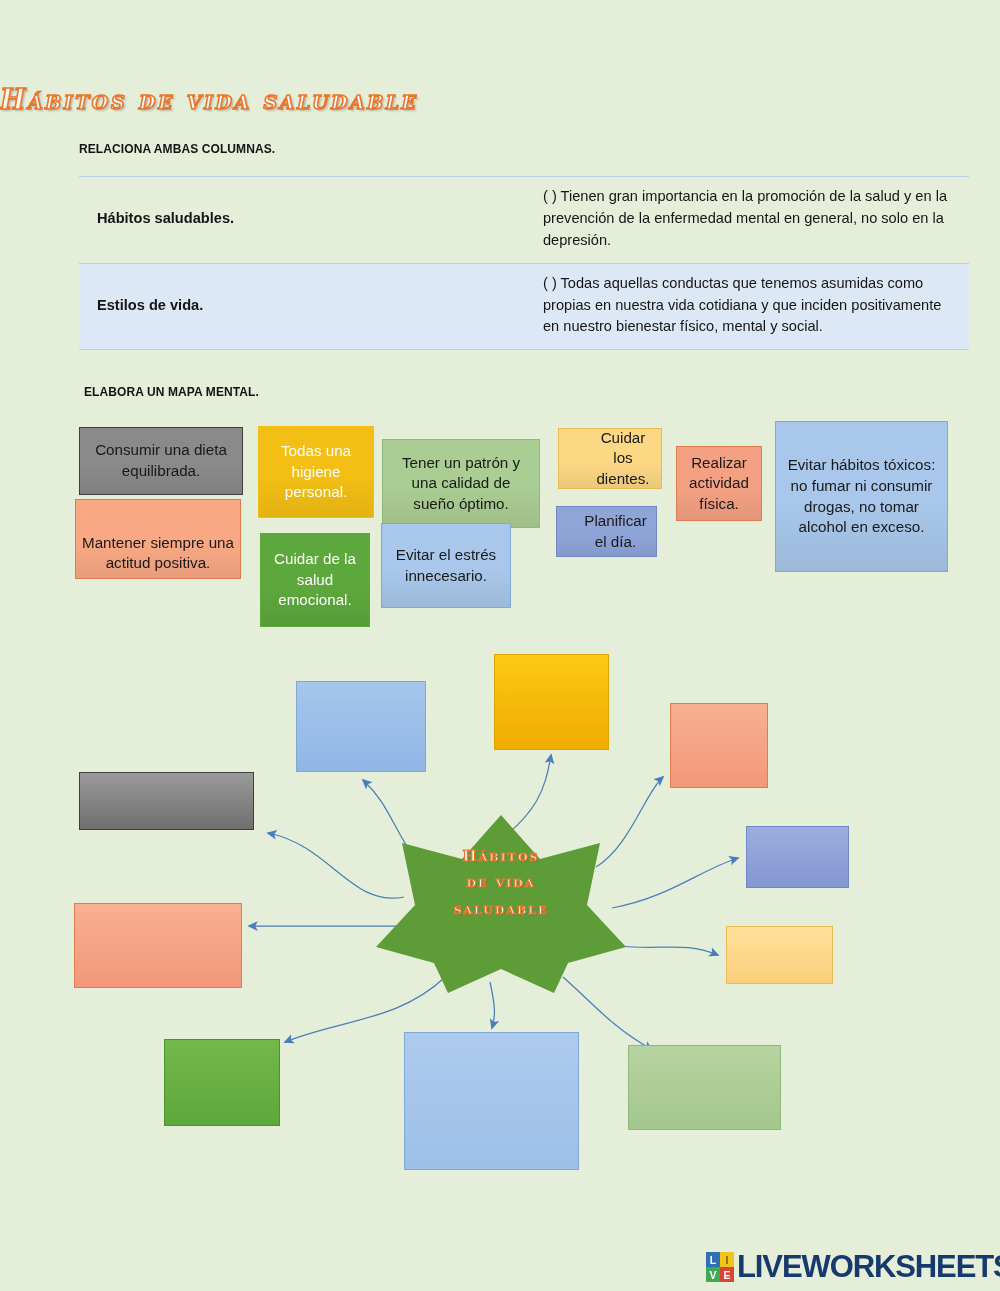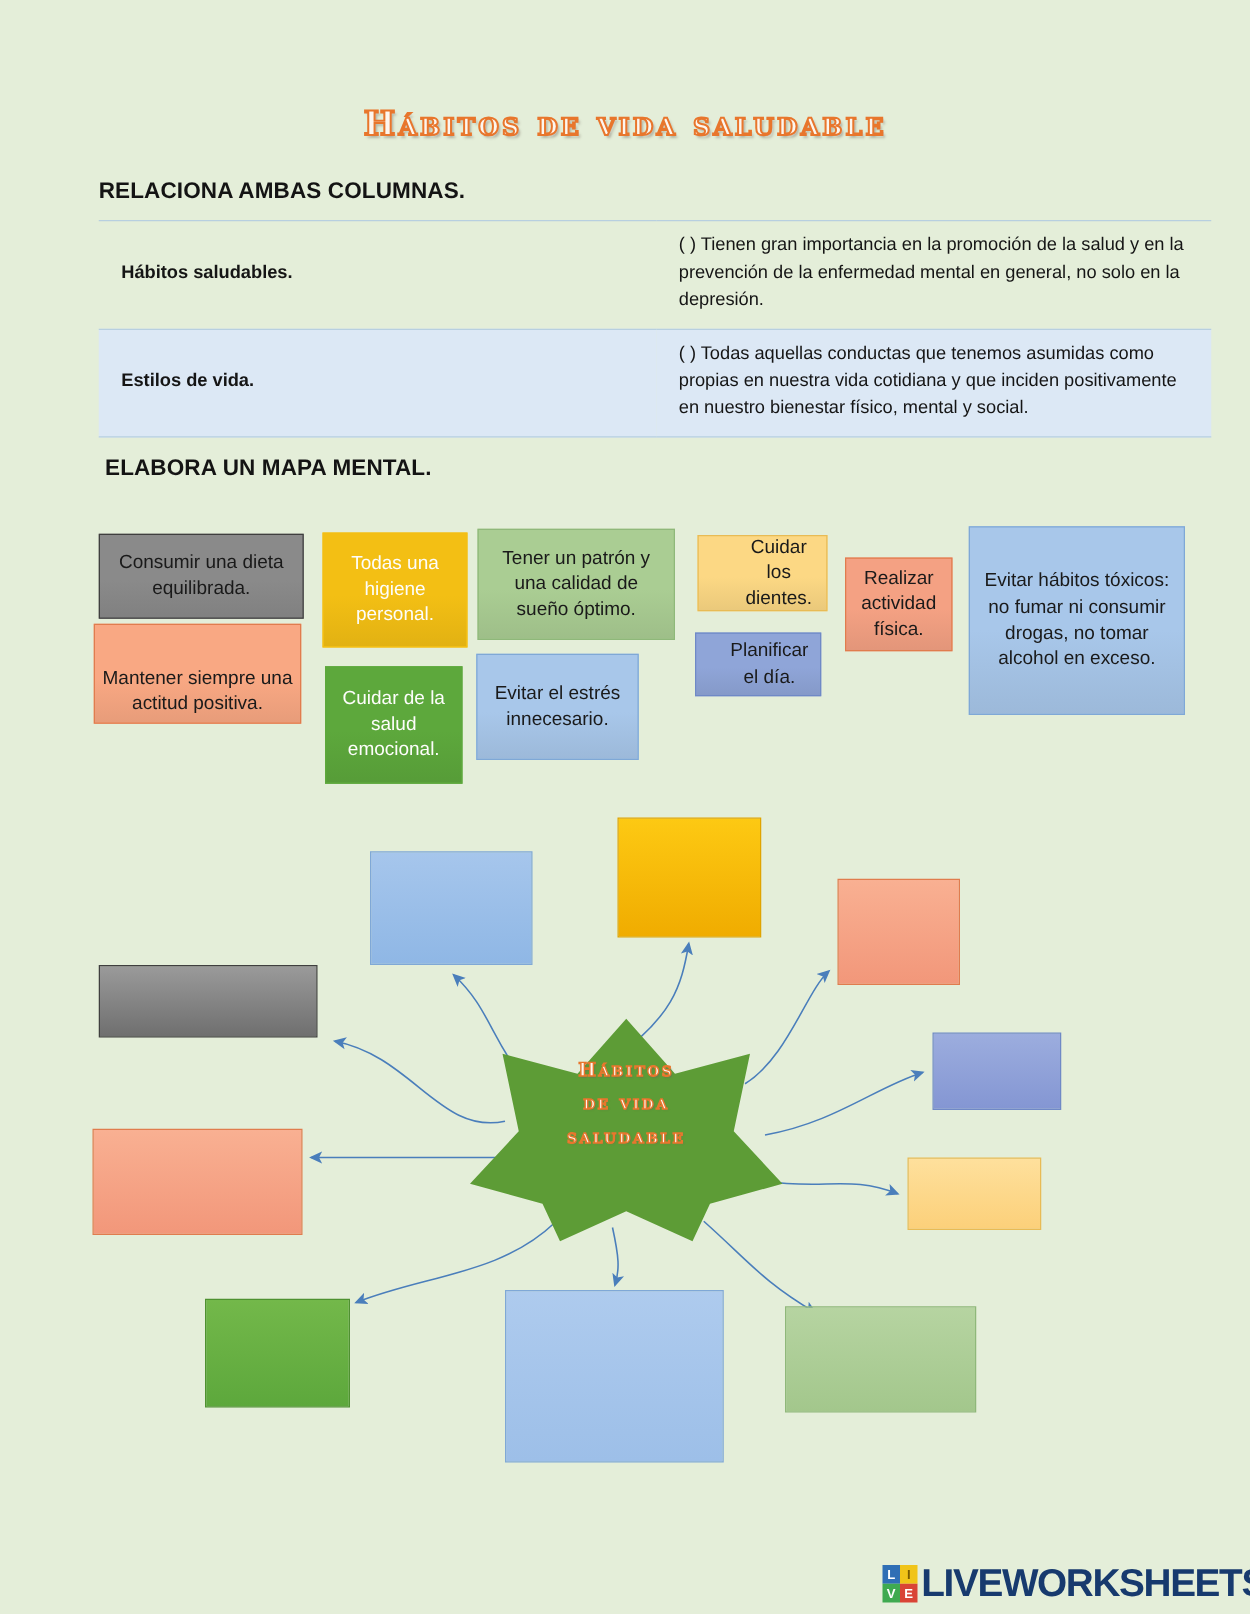--- a/index.html
+++ b/index.html
@@ -14,46 +14,47 @@
     position: relative;
     overflow: hidden;
   }
 
   
   .title-wrap {
     position: absolute;
     top: 84px;
     left: 0;
     width: 1000px;
-    text-align: center;
+    text-align: left;
+    font-style: italic;
   }
   .fancy-title {
     display: inline-block;
     font-family: "DejaVu Serif", serif;
     font-variant: small-caps;
     font-weight: bold;
     font-size: 27px;
     letter-spacing: 2.5px;
     color: #fdf6ef;
     -webkit-text-stroke: 1.6px #e8762c;
     text-shadow:
        1px 1px 0 #c9c4bd,
        2px 2px 2px rgba(120,110,100,.45);
   }
 
   
   .instruction {
     position: absolute;
-    font-size: 18px;
+    font-size: 12px;
     font-weight: bold;
     color: #141414;
     letter-spacing: .1px;
   }
   #ins-1 { top: 142px; left: 79px; }
-  #ins-2 { top: 364px; left: 84px; }
+  #ins-2 { top: 385px; left: 84px; }
 
   
   .match-table {
     position: absolute;
     top: 176px;
     left: 79px;
     width: 838px;
     border-collapse: collapse;
     table-layout: fixed;
   }
@@ -193,21 +194,21 @@
     </div>
     <div class="wb" style="left: 75px; top: 499px; width: 166px; height: 80px; background: linear-gradient(rgb(249, 168, 131) 0%, rgb(249, 168, 131) 55%, rgba(0, 0, 0, 0.07) 100%), rgb(249, 168, 131); border: 1px solid rgb(224, 124, 78); color: rgb(26, 26, 26); align-items: flex-end;">
       <span>Mantener siempre una actitud positiva.</span>
     </div>
     <div class="wb" style="left: 258px; top: 426px; width: 116px; height: 92px; background: linear-gradient(rgb(243, 191, 20) 0%, rgb(243, 191, 20) 55%, rgba(0, 0, 0, 0.07) 100%), rgb(243, 191, 20); border: 1px solid rgb(243, 191, 20); color: rgb(253, 253, 251);">
       <span>Todas una higiene personal.</span>
     </div>
     <div class="wb" style="left: 260px; top: 533px; width: 110px; height: 94px; background: linear-gradient(rgb(93, 168, 60) 0%, rgb(93, 168, 60) 55%, rgba(0, 0, 0, 0.07) 100%), rgb(93, 168, 60); border: 1px solid rgb(93, 168, 60); color: rgb(253, 253, 251);">
       <span>Cuidar de la salud emocional.</span>
     </div>
-    <div class="wb" style="left: 382px; top: 423px; width: 158px; height: 89px; background: linear-gradient(rgb(170, 205, 147) 0%, rgb(170, 205, 147) 55%, rgba(0, 0, 0, 0.07) 100%), rgb(170, 205, 147); border: 1px solid rgb(143, 184, 122); color: rgb(26, 26, 26);">
+    <div class="wb" style="left: 382px; top: 439px; width: 158px; height: 89px; background: linear-gradient(rgb(170, 205, 147) 0%, rgb(170, 205, 147) 55%, rgba(0, 0, 0, 0.07) 100%), rgb(170, 205, 147); border: 1px solid rgb(143, 184, 122); color: rgb(26, 26, 26);">
       <span>Tener un patrón y una calidad de sueño óptimo.</span>
     </div>
     <div class="wb" style="left: 381px; top: 523px; width: 130px; height: 85px; background: linear-gradient(rgb(168, 199, 234) 0%, rgb(168, 199, 234) 55%, rgba(0, 0, 0, 0.07) 100%), rgb(168, 199, 234); border: 1px solid rgb(127, 168, 214); color: rgb(26, 26, 26);">
       <span>Evitar el estrés innecesario.</span>
     </div>
     <div class="wb" style="left: 558px; top: 428px; width: 104px; height: 61px; background: linear-gradient(rgb(252, 216, 132) 0%, rgb(252, 216, 132) 55%, rgba(0, 0, 0, 0.07) 100%), rgb(252, 216, 132); border: 1px solid rgb(232, 187, 85); color: rgb(26, 26, 26); padding-left: 32px;">
       <span>Cuidar los dientes.</span>
     </div>
     <div class="wb" style="left: 556px; top: 506px; width: 101px; height: 51px; background: linear-gradient(rgb(143, 165, 216) 0%, rgb(143, 165, 216) 55%, rgba(0, 0, 0, 0.07) 100%), rgb(143, 165, 216); border: 1px solid rgb(111, 137, 198); color: rgb(26, 26, 26); padding-left: 24px;">
       <span>Planificar el día.</span>

